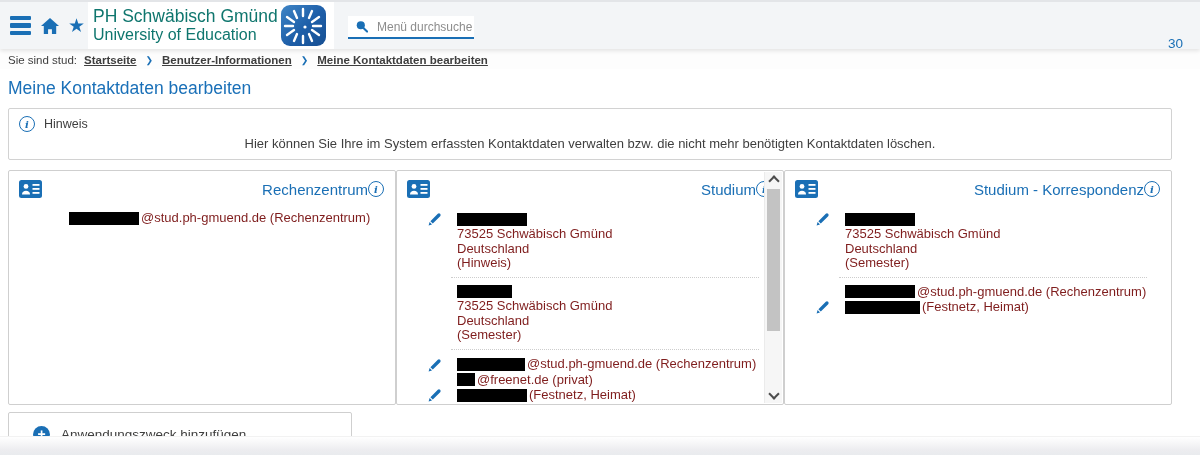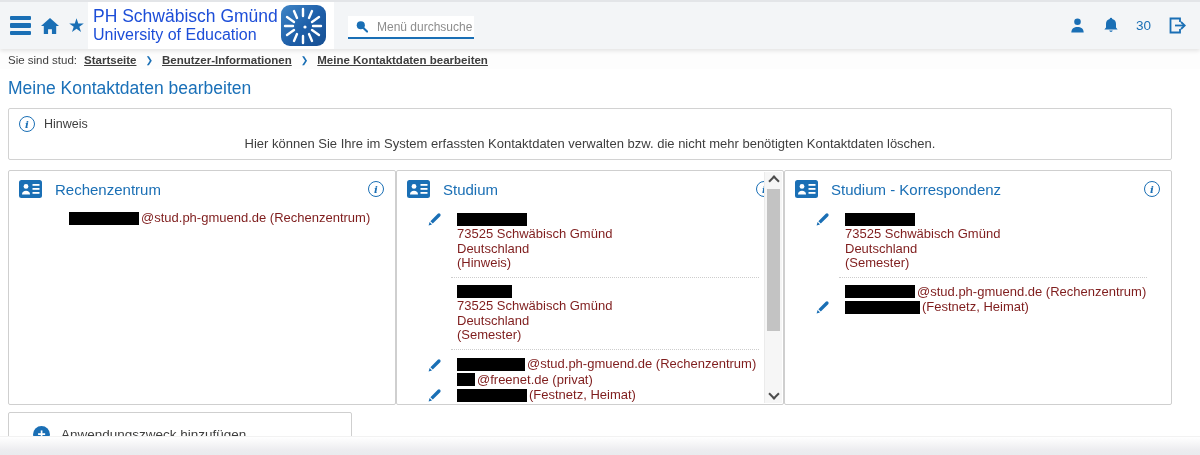--- a/index.html
+++ b/index.html
@@ -16,37 +16,37 @@
   .hicon{position:absolute;top:0;height:47px;display:flex;align-items:center;cursor:pointer;}
   .hamburger{left:10px;}
   .hamburger .bars{display:flex;flex-direction:column;gap:3px;}
   .hamburger .bars span{width:21px;height:4.5px;background:#1a6fb5;border-radius:1px;display:block;}
   .home{left:40px;}
   .fav{left:68px;font-size:19px;color:#1a6fb5;line-height:1;}
   .logo-box{
     position:absolute;left:88px;top:0;width:246px;height:47px;background:#ffffff;
     display:flex;align-items:center;
   }
-  .logo-text{margin-left:5px;color:#1d4ed8;line-height:1.12;white-space:nowrap;}
+  .logo-text{margin-left:5px;color:#0f766e;line-height:1.12;white-space:nowrap;}
   .logo-line1{font-size:17.5px;}
   .logo-line2{font-size:16px;}
   .logo-mark{
     width:45px;height:41px;margin-left:3px;border-radius:9px;flex:none;
     background:linear-gradient(135deg,#3f85c6 0%,#1d5ea8 55%,#174f92 100%);
   }
   .search-box{
     position:absolute;left:348px;top:14px;width:126px;height:23px;background:#fff;
     border-bottom:2px solid #1a6fb5;display:flex;align-items:center;padding-left:8px;box-sizing:border-box;
   }
   .search-box input{
     border:none;outline:none;width:95px;font-family:"Liberation Sans",sans-serif;
     font-size:12px;color:#555;background:transparent;margin-left:7px;
   }
   .search-box input::placeholder{color:#8d8d8d;}
-  .hright{position:absolute;right:14px;top:0;height:47px;display:flex;align-items:center;gap:17px;}
+  .hright{position:absolute;right:14px;top:0;height:47px;display:flex;align-items:flex-start;gap:17px;flex-direction:column;}
   .hright .count{color:#1a6fb5;font-size:13.5px;}
   .hright>*{cursor:pointer;}
   
   .breadcrumb{
     padding:5px 8px 3px 8px;font-size:11.5px;color:#3e3e3e;background:#fdfdfd;
     display:flex;align-items:center;gap:7px;
   }
   .crumb{color:#3e3e3e;text-decoration:underline;cursor:pointer;font-weight:bold;}
   .crumb-sep{color:#1a6fb5;font-size:9px;padding:0 2px;}
   
@@ -57,21 +57,21 @@
     padding:7px 10px 8px 10px;
   }
   .hint-head{display:flex;align-items:center;gap:9px;font-size:12.5px;color:#3e3e3e;}
   .info-circle{
     width:14px;height:14px;border:1.8px solid #1a6fb5;border-radius:50%;color:#1a6fb5;
     display:flex;align-items:center;justify-content:center;flex:none;
     font:italic bold 10px "DejaVu Serif",serif;cursor:pointer;
   }
   .hint-text{font-size:13px;color:#3e3e3e;margin-top:4px;text-align:center;}
   
-  .cards{display:flex;gap:0;margin:10px 28px 0 8px;}
+  .cards{display:flex;gap:0;margin:10px 28px 0 8px;text-align:right;}
   .card{
     flex:1;height:235px;border:1px solid #cfcfcf;border-radius:2px;background:#fff;
     position:relative;overflow:hidden;box-sizing:border-box;
   }
   .card-header{display:flex;align-items:center;padding:9px 11px 4px 10px;}
   .card-title{color:#1a6fb5;font-size:15px;margin-left:13px;flex:1;}
   .card-body{padding:9px 24px 0 30px;font-size:13px;color:#7f1d1d;}
   .line{display:flex;align-items:center;line-height:14.5px;min-height:14.5px;}
   .pencil-slot{width:30px;flex:none;display:flex;align-items:center;}
   .pencil-slot svg{cursor:pointer;}

